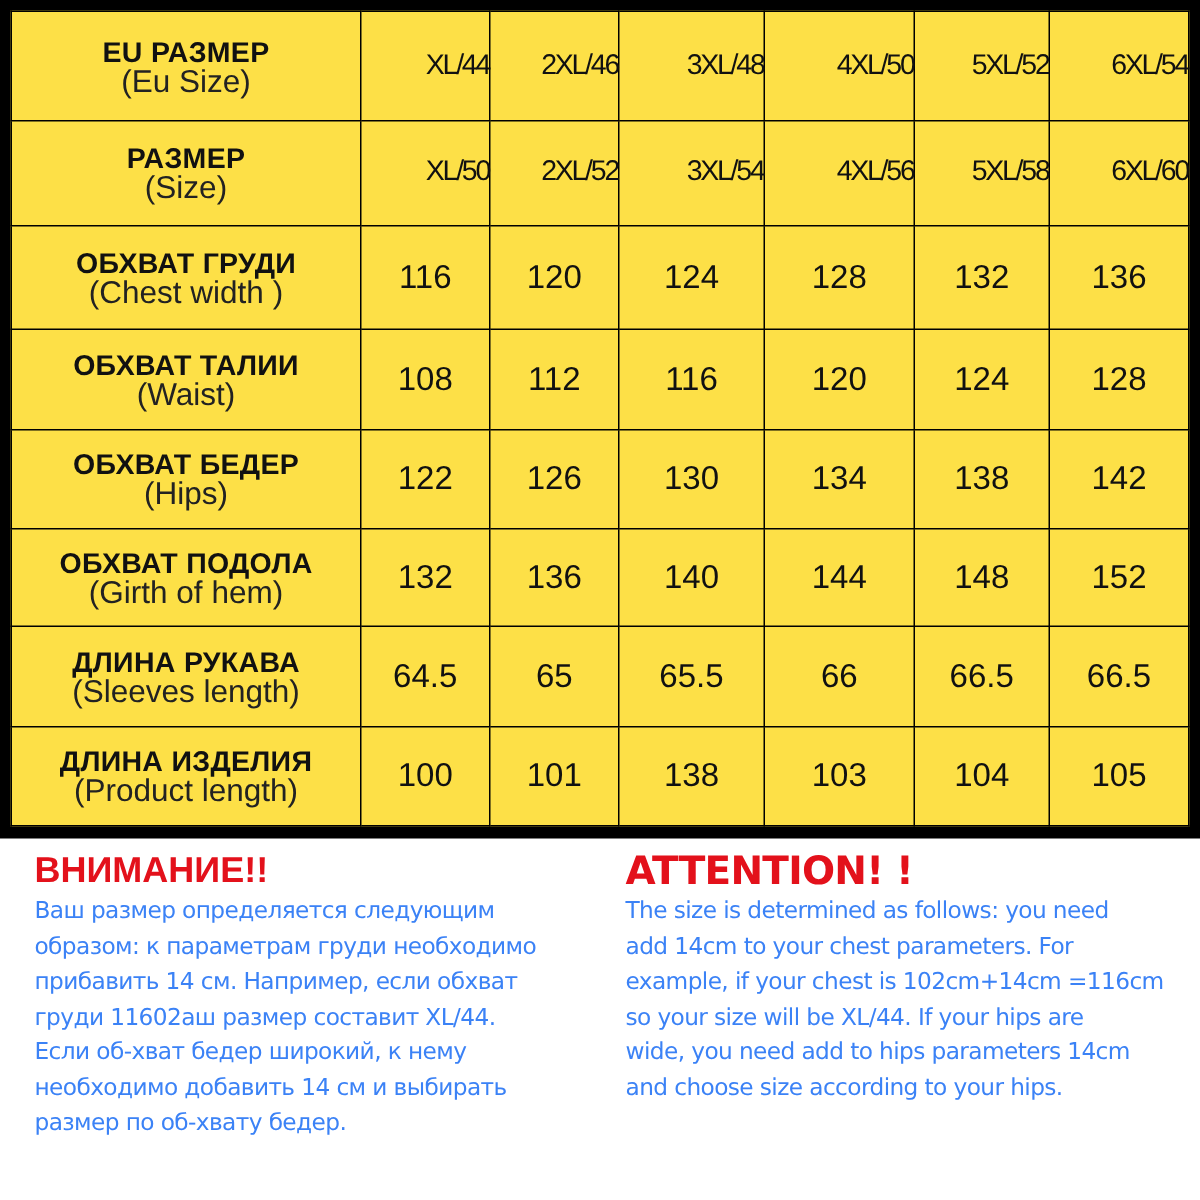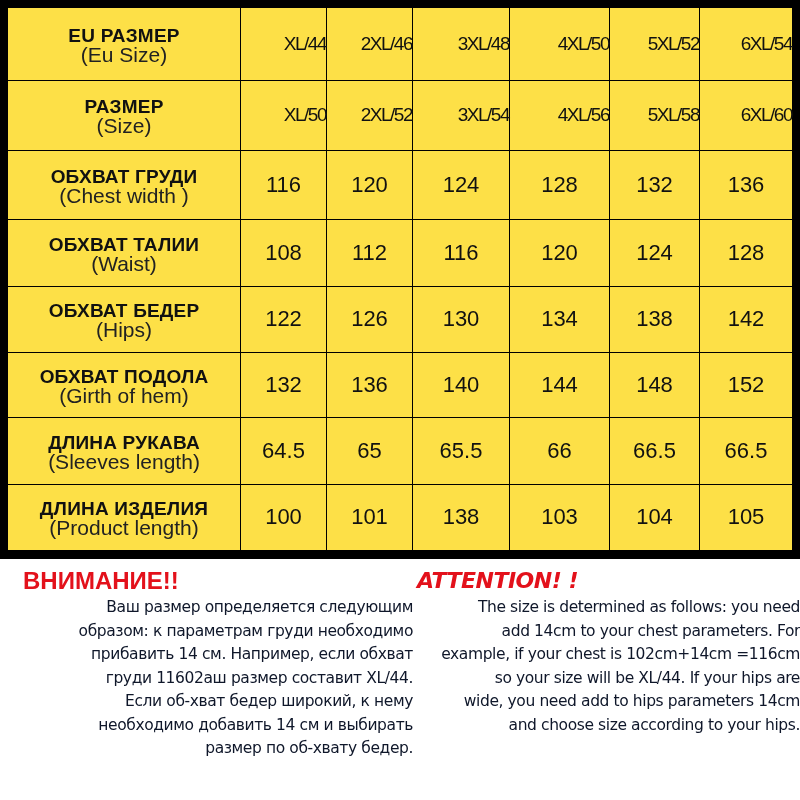--- a/index.html
+++ b/index.html
@@ -19,22 +19,22 @@
   td.label { width: 233px; }
   td.label .ru { font-weight: bold; font-size: 19px; line-height: 21px; letter-spacing: 0.2px; display: block; }
   td.label .en { font-size: 21px; line-height: 17px; color: #222; display: block; }
   td.val { font-size: 22px; color: #1a1a1a; }
   td.val.sz { font-size: 19px; letter-spacing: -1.5px; text-align: right; }
   .notes { position: absolute; top: 566px; left: 0; width: 800px; }
   .col { position: absolute; top: 0; }
   .col.ru { left: 23px; width: 390px; }
   .col.en { left: 417px; width: 383px; }
   .title { color: #e3111b; font-weight: bold; font-size: 24px; line-height: 30px; font-family: "Liberation Sans", sans-serif; }
-  .col.en .title { font-family: "DejaVu Sans", sans-serif; font-size: 22px; letter-spacing: -0.5px; font-style: italic; }
-  .body { font-family: "DejaVu Sans", sans-serif; font-size: 15.5px; line-height: 23.5px; color: #0f172a; letter-spacing: -0.4px; white-space: pre-line; text-align: right; }
+  .col.en .title { font-family: "DejaVu Sans", sans-serif; font-size: 26px; letter-spacing: -0.5px; }
+  .body { font-family: "DejaVu Sans", sans-serif; font-size: 15.5px; line-height: 23.5px; color: #3b82f6; letter-spacing: -0.4px; white-space: pre-line; }
 </style>
 </head>
 <body>
 
 <div class="frame"></div>
 <table class="size">
   <colgroup>
     <col style="width:233px">
       <col style="width:86px">
       <col style="width:86px">

